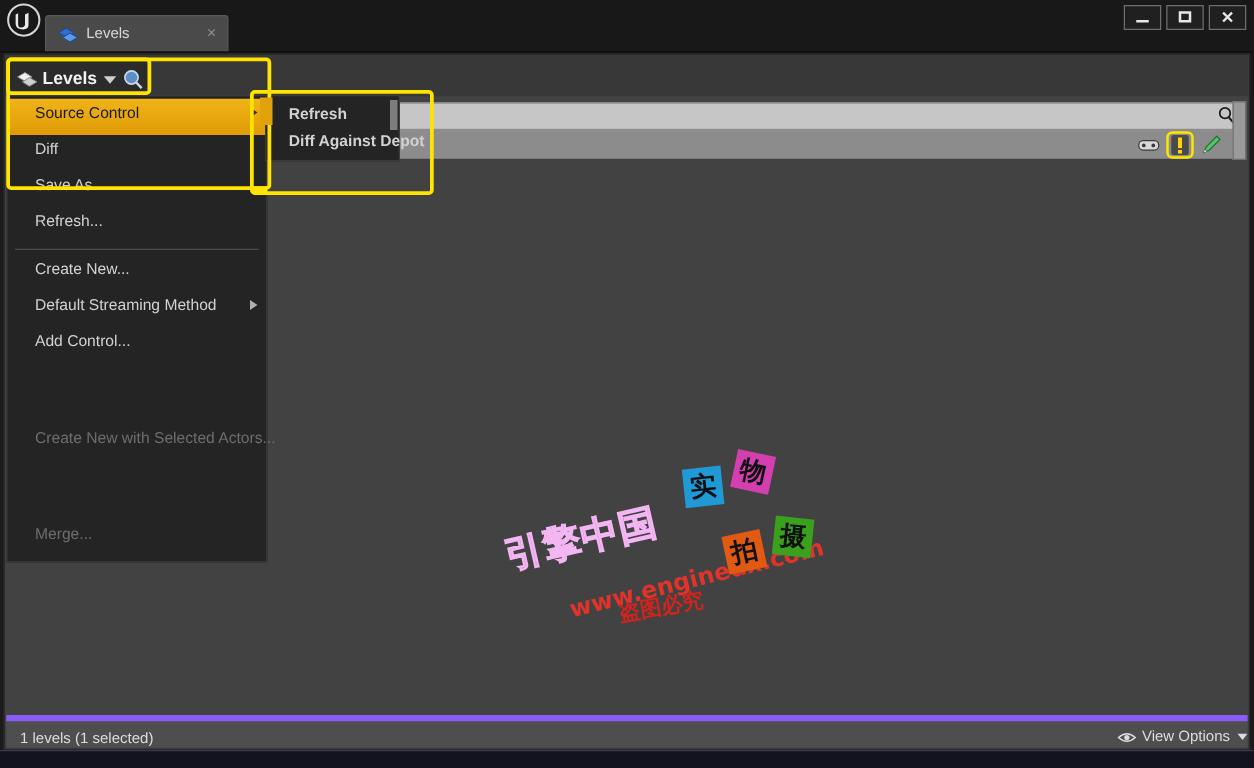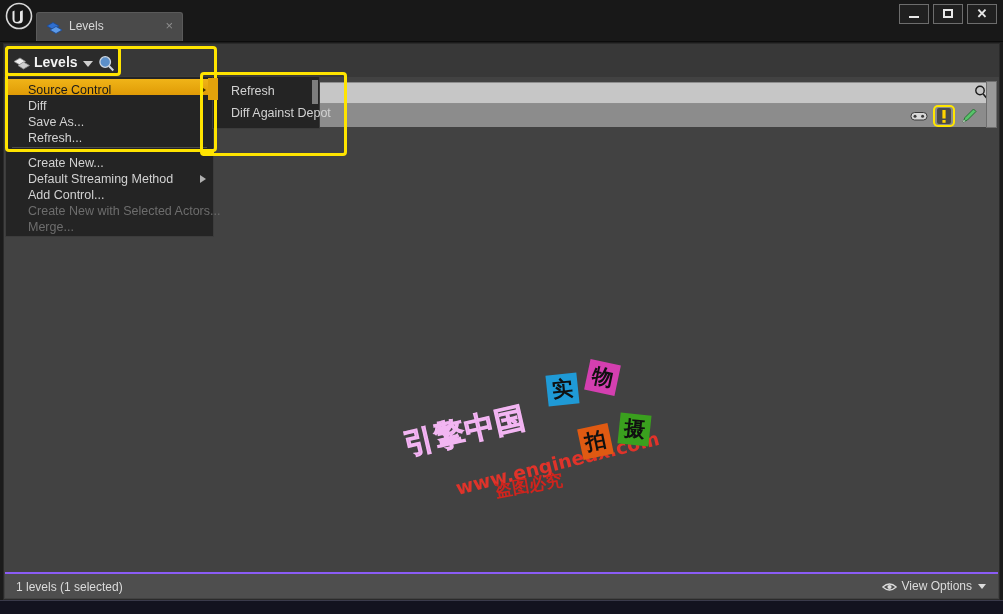--- a/index.html
+++ b/index.html
@@ -251,32 +251,32 @@
   .wm-chip.c2 { left: 192px; top: 6px;  background: #d43fb0; transform: rotate(12deg); }
   .wm-chip.c3 { left: 185px; top: 70px; background: #e05a12; transform: rotate(-12deg); }
   .wm-chip.c4 { left: 224px; top: 58px; background: #3aa01e; transform: rotate(6deg); }
 
   
   .statusbar {
     position: absolute;
     left: 1px; bottom: 1px;
     right: 1px; height: 26px;
     background: #4e4e4e;
-    border-top: 2px solid #8b5cf6;
+    border-top: 5px solid #8b5cf6;
     box-sizing: border-box;
   }
   .status-text {
     position: absolute;
     left: 11px; top: 6px;
     font-size: 12px;
     color: #dcdcdc;
   }
   .view-options {
     position: absolute;
-    right: 12px; top: 5px;
+    right: 0; top: 5px;
     font-size: 12px;
     color: #dcdcdc;
     display: flex;
     align-items: center;
     gap: 5px;
   }
   .eye-icon {
     display: inline-block;
     width: 15px; height: 10px;
     position: relative;
@@ -342,34 +342,35 @@
     left: 5px; top: 76px;
     width: 209px;
     background: #242424;
     border: 1px solid #3c3c3c;
     box-sizing: border-box;
     padding: 2px 0 4px 0;
     z-index: 30;
   }
   .menu-item {
     position: relative;
-    height: 16px;
+    height: 29px;
     line-height: 22px;
     padding-left: 22px;
     font-size: 12.5px;
     color: #d2d2d2;
     white-space: nowrap;
   }
   .menu-item.highlighted {
     background: linear-gradient(#f0b418, #e09b06);
     color: #1a1a1a;
     font-weight: normal;
   }
   .menu-item.disabled {
     color: #6d6d6d;
+    margin-top: 48px;
   }
   .menu-item .submenu-arrow {
     position: absolute;
     right: 7px; top: 7px;
     width: 0; height: 0;
     border-top: 4px solid transparent;
     border-bottom: 4px solid transparent;
     border-left: 6px solid #b0b0b0;
   }
   .menu-item.highlighted .submenu-arrow {
@@ -421,20 +422,21 @@
   
   .submenu {
     position: absolute;
     left: 212px; top: 76px;
     width: 108px;
     background: #242424;
     border: 1px solid #3c3c3c;
     box-sizing: border-box;
     padding: 3px 0 4px 0;
     z-index: 50;
+    font-weight: bold;
   }
   .submenu .menu-item {
     padding-left: 18px;
     height: 22px;
     line-height: 22px;
   }
   .submenu-scroll {
     position: absolute;
     right: 1px; top: 3px;
     width: 6px; height: 24px;

